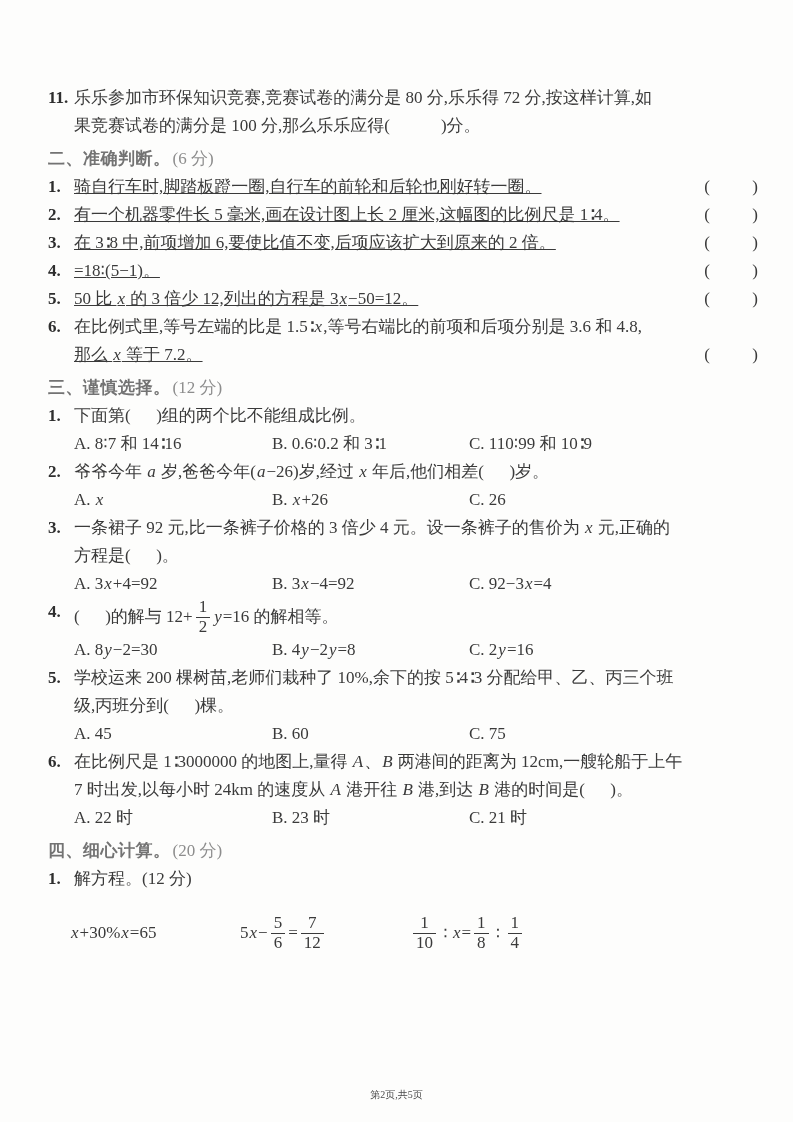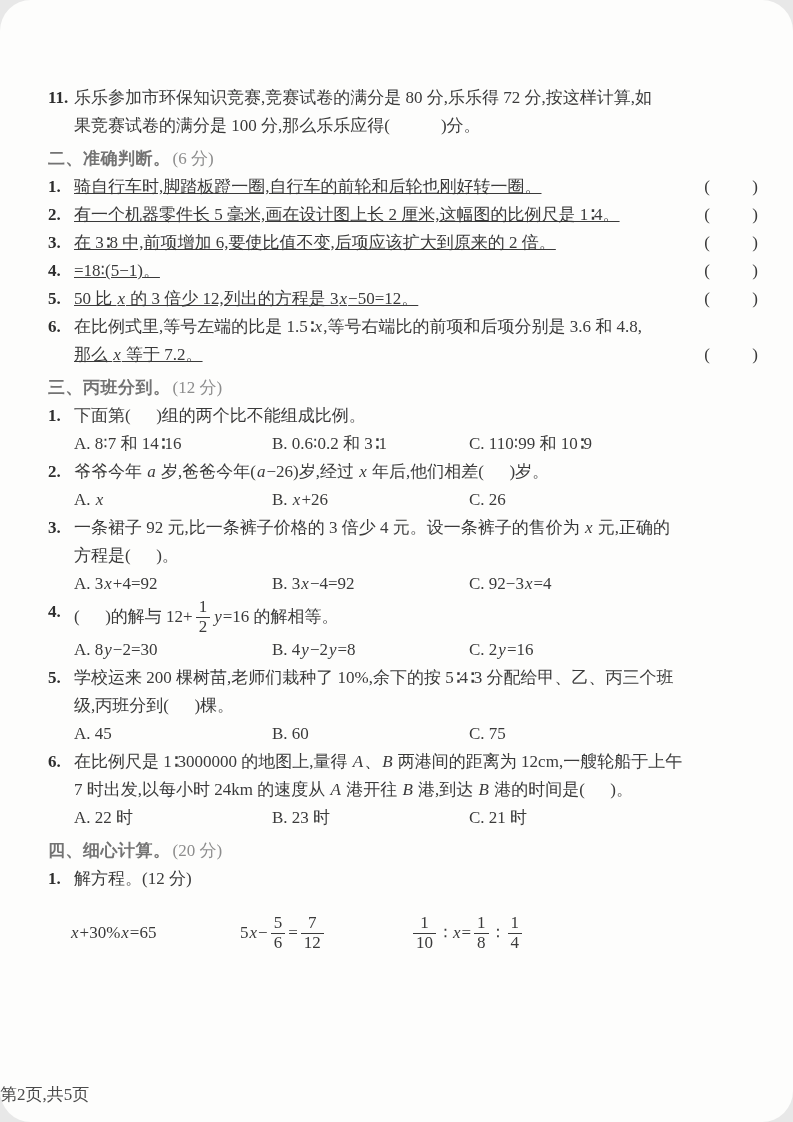--- a/index.html
+++ b/index.html
@@ -5,21 +5,20 @@
   html,body{margin:0;padding:0;background:#e8e8e8;}
   .page{
     position:relative;
     width:793px;height:1122px;
     margin:0 auto;
     background:#fdfdfc;
     overflow:hidden;
     font-family:"Liberation Serif","DejaVu Serif",serif;
     color:#3a3a3a;
     font-size:17px;
-    border-radius:31px;
   }
   .content{position:absolute;top:84px;left:48px;right:33px;bottom:0;}
   .line{line-height:28px;white-space:pre-wrap;}
   .q{display:flex;align-items:flex-start;}
   .num{flex:none;min-width:26px;font-weight:bold;color:#2e2e2e;line-height:28px;}
   .body{flex:1;position:relative;}
   .sec{line-height:28px;margin-top:5px;}
   .sec-title{font-weight:bold;color:#737373;letter-spacing:0.5px;}
   .pts{color:#8d8d8d;margin-left:2px;margin-top:42px;}
   .jline{position:relative;padding-right:78px;text-decoration:underline;}
@@ -32,21 +31,21 @@
   .frac{display:inline-block;text-align:center;vertical-align:-0.55em;line-height:1.1;margin:0 3px;}
   .frac .fn{display:block;padding:0 3px;border-bottom:1.2px solid #3a3a3a;}
   .frac .fd{display:block;padding:0 3px;}
   .stem-frac{line-height:36px;}
   .calc-sub .num{font-weight:bold;}
   .eqrow{display:flex;margin-top:14px;padding-left:22px;align-items:center;min-height:52px;}
   .eq{width:170px;white-space:pre;display:flex;align-items:center;}
   .eq:last-child{width:auto;}
   .footer{
     position:absolute;left:0;right:0;top:1084px;
-    text-align:left;font-size:17px;color:#4a4a4a;line-height:22px;
+    text-align:center;font-size:10px;color:#4a4a4a;line-height:22px;
   }
 </style>
 </head>
 <body>
 
 <div class="page">
   <div class="content">
 
     <div class="q">
       <span class="num">11.</span>
@@ -97,21 +96,21 @@
 
     <div class="q">
       <span class="num">6.</span>
       <div class="body">
         <div class="line">在比例式里,等号左端的比是 1.5∶<span class="var">x</span>,等号右端比的前项和后项分别是 3.6 和 4.8,</div>
         <div class="line jline"><span>那么 <span class="var">x</span> 等于 7.2。</span><span class="bracket">(          )</span></div>
       </div>
     </div>
 
     <div class="sec">
-      <span class="sec-title">三、丙班分到。</span><span class="pts">(12 分)</span>
+      <span class="sec-title">三、谨慎选择。</span><span class="pts">(12 分)</span>
     </div>
 
     <div class="q">
       <span class="num">1.</span>
       <div class="body">
         <div class="line">下面第(      )组的两个比不能组成比例。</div>
         <div class="opts">
           <span class="opt oa">A. 8∶7 和 14∶16</span>
           <span class="opt ob">B. 0.6∶0.2 和 3∶1</span>
           <span class="opt">C. 110∶99 和 10∶9</span>

